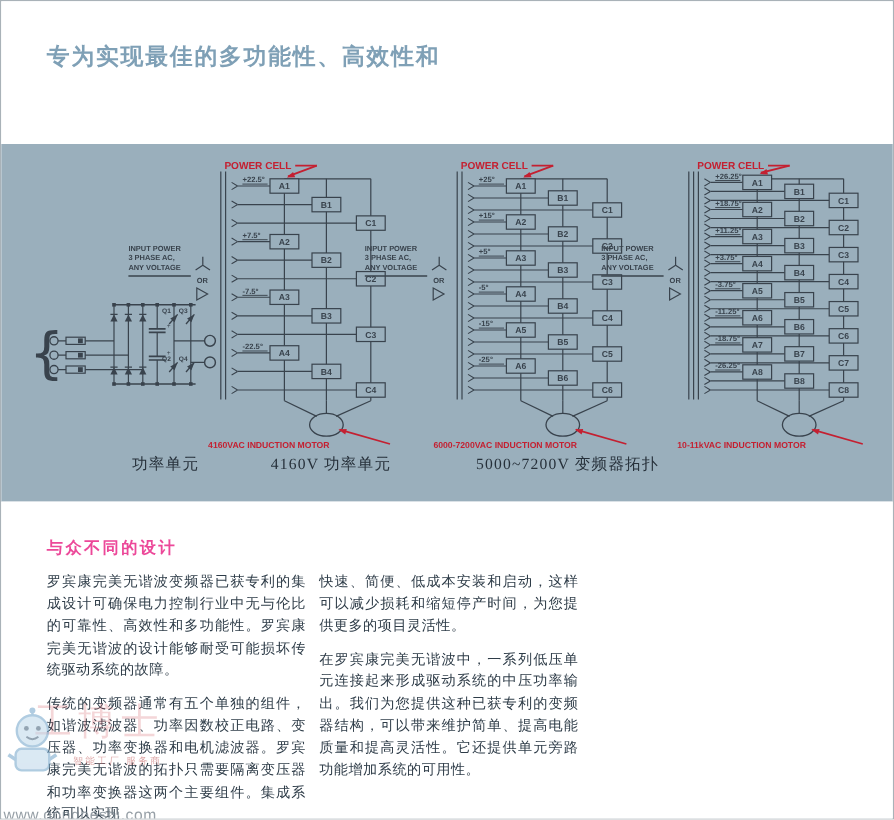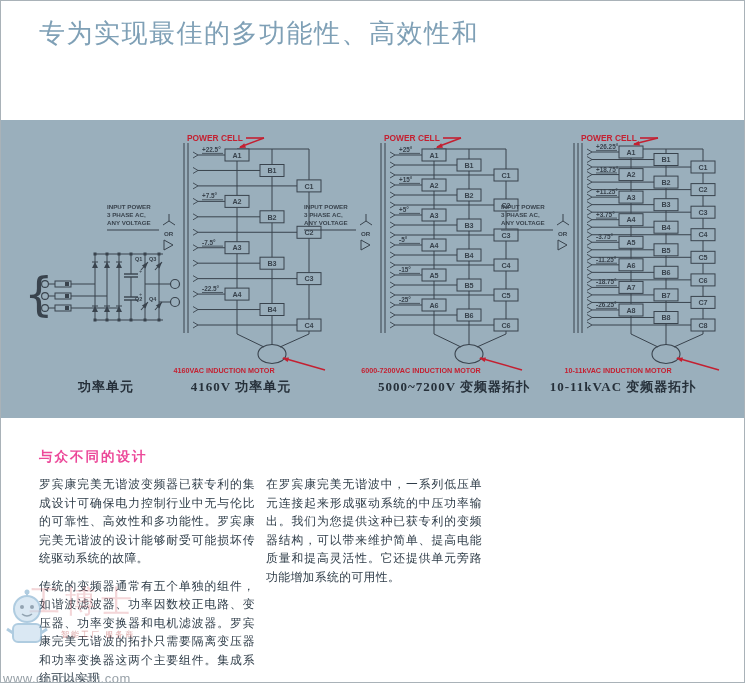--- a/index.html
+++ b/index.html
@@ -1,28 +1,28 @@
 <!DOCTYPE html>
 <html><head>
 <meta charset="utf-8">
 <style>
   html,body{margin:0;padding:0;background:#e8eaec;}
   .page{position:relative;width:745px;height:683px;background:#ffffff;
         border:1px solid #a9b2b8;box-sizing:border-box;overflow:hidden;
         font-family:"Liberation Sans",sans-serif;}
   
   .header{position:absolute;left:0;top:0;width:100%;height:119px;background:#ffffff;}
-  .title{position:absolute;left:38px;top:13px;font-size:26px;font-weight:normal;
+  .title{position:absolute;left:38px;top:28px;font-size:19px;font-weight:bold;
          color:#7fa0b6;line-height:38px;letter-spacing:1.5px;white-space:nowrap;}
   
   .band{position:absolute;left:0;top:119px;width:100%;height:298px;background:#9aafbc;}
   .topo{position:absolute;width:250px;height:252px;top:9px;}
   .powerunit{position:absolute;left:24px;top:118px;width:158px;height:98px;}
   .caption{position:absolute;top:258px;font-size:13px;color:#26303a;
-           font-family:"Liberation Serif",serif;text-align:center;letter-spacing:1px;font-weight:bold;}
+           font-family:"Liberation Serif",serif;text-align:right;letter-spacing:1px;}
   
   .content{position:absolute;left:0;top:417px;width:100%;height:266px;background:#ffffff;}
   .heading{position:absolute;left:38px;top:30px;font-size:13.5px;font-weight:bold;
            color:#ec4899;letter-spacing:2px;font-family:"Liberation Serif",serif;}
   .col{position:absolute;top:57px;width:216px;font-family:"Liberation Serif",serif;
        font-size:11.8px;line-height:18.5px;color:#2e3c48;text-align:justify;
        letter-spacing:0.4px;}
   .col p{margin:0 0 9px 0;}
   .col1{left:38px;}
   .col2{left:265px;}
@@ -450,30 +450,30 @@
           <line x1="165" y1="9" x2="141" y2="15" stroke="#c42031" stroke-width="1.6"></line>
           <polygon points="140,16 147.0,16.5 145.7,11.9" fill="#c42031"></polygon>
           <text x="125" y="244" font-size="7.2" font-weight="bold" text-anchor="middle" fill="#c42031">10-11kVAC INDUCTION MOTOR</text>
           <line x1="226" y1="241" x2="184" y2="229" stroke="#c42031" stroke-width="1.4"></line>
           <polygon points="183,229 188.7,233.1 190.0,228.5" fill="#c42031"></polygon>
         </svg></div>
 
     <div class="caption" style="left:45px;width:120px">功率单元</div>
     <div class="caption" style="left:155px;width:170px">4160V 功率单元</div>
     <div class="caption" style="left:358px;width:190px">5000~7200V 变频器拓扑</div>
-    <div class="caption" style="left:527px;width:190px">10-11kVAC 变频器拓扑</div>
   </div>
 
   <div class="content">
     <div class="heading">与众不同的设计</div>
     <div class="col col1">
       <p>罗宾康完美无谐波变频器已获专利的集成设计可确保电力控制行业中无与伦比的可靠性、高效性和多功能性。罗宾康完美无谐波的设计能够耐受可能损坏传统驱动系统的故障。</p>
       <p>传统的变频器通常有五个单独的组件，如谐波滤波器、功率因数校正电路、变压器、功率变换器和电机滤波器。罗宾康完美无谐波的拓扑只需要隔离变压器和功率变换器这两个主要组件。集成系统可以实现</p>
     </div>
     <div class="col col2">
+      <p>快速、简便、低成本安装和启动，这样可以减少损耗和缩短停产时间，为您提供更多的项目灵活性。</p>
       <p>在罗宾康完美无谐波中，一系列低压单元连接起来形成驱动系统的中压功率输出。我们为您提供这种已获专利的变频器结构，可以带来维护简单、提高电能质量和提高灵活性。它还提供单元旁路功能增加系统的可用性。</p>
     </div>
   </div>
 
   <div class="wm">
     <div class="wm-brand">工博士</div>
     <div class="wm-tag">智能工厂 服务商</div>
     <div class="wm-url">www.gongboshi.com</div>
     <svg class="wm-robot" width="54" height="58" viewBox="0 0 54 58">
       <line x1="26" y1="2" x2="26" y2="8" stroke="#6fa3c8" stroke-width="2"></line>

